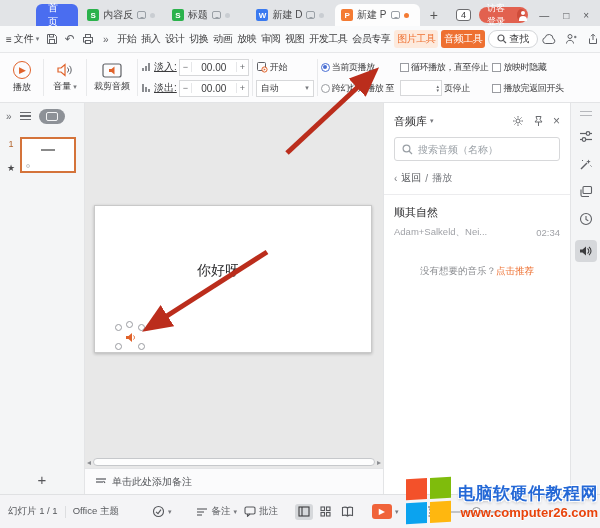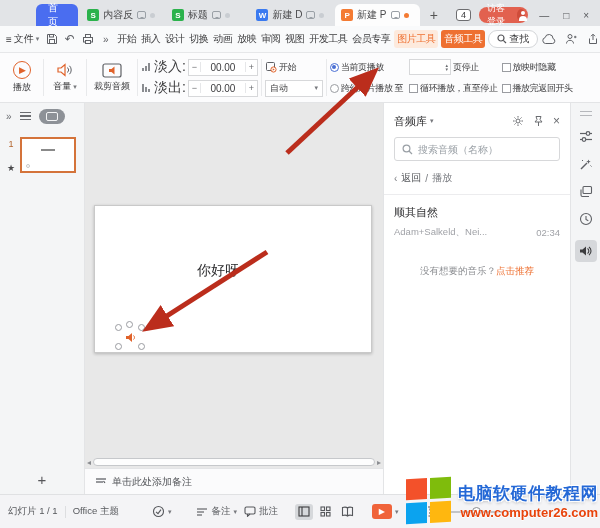--- a/index.html
+++ b/index.html
@@ -39,21 +39,21 @@
   .menubar-right { margin-left:auto; display:flex; align-items:center; gap:7px; color:#5f6166; }
 
   
   .toolbar { height:50px; background:#fcfcfd; border-bottom:1px solid #e3e4e6; display:flex; align-items:stretch; padding:2px 0 2px 2px; flex:0 0 auto; overflow:hidden; }
   .tb-big { width:40px; display:flex; flex-direction:column; align-items:center; justify-content:center; gap:2px; font-size:9px; color:#3c3c3e; flex:0 0 auto; }
   .tb-sep { width:1px; background:#e8e9eb; margin:4px 1px; flex:0 0 auto; }
   .play-circle { width:18px; height:18px; border:1.5px solid #e0622a; border-radius:50%; display:flex; align-items:center; justify-content:center; color:#e0622a; font-size:9px; padding-left:1px; }
   .caret { font-size:7px; color:#77797e; }
   .tb-col { display:flex; flex-direction:column; justify-content:center; gap:2px; padding:0 2px; flex:0 0 auto; }
   .tb-row { display:flex; align-items:center; gap:2px; height:19px; }
-  .fade-label { font-size:14px; color:#3c3c3e; }
+  .fade-label { font-size:10px; color:#3c3c3e;text-decoration:underline; }
   .stepper { display:flex; align-items:center; border:1px solid #d7d8da; height:17px; background:#fff; }
   .stepper .st-btn { width:12px; text-align:center; color:#6a6c70; font-size:9px; border-right:1px solid #e6e7e9; }
   .stepper .st-btn.r { border-right:none; border-left:1px solid #e6e7e9; }
   .stepper .st-val { width:44px; text-align:center; font-size:10px; color:#3c3c3e; }
   .combo { border:1px solid #d7d8da; background:#fff; height:17px; width:58px; display:flex; align-items:center; justify-content:space-between; padding:0 4px; font-size:9px; color:#3c3c3e; }
   .radio { width:9px; height:9px; border:1px solid #9a9ca1; border-radius:50%; background:#fff; flex:0 0 auto; }
   .radio.sel { border-color:#4a6fd4; position:relative; }
   .radio.sel:after { content:""; position:absolute; inset:1.5px; border-radius:50%; background:#4a6fd4; }
   .checkbox { width:9px; height:9px; border:1px solid #9a9ca1; background:#fff; flex:0 0 auto; }
   .small-label { font-size:9px; letter-spacing:-0.4px; color:#3c3c3e; white-space:nowrap; }
@@ -332,31 +332,31 @@
       </div>
       <div class="tb-row">
         <span class="radio"></span>
         <span class="small-label">跨幻灯片播放</span>
         <span class="small-label">至</span>
       </div>
     </div>
 
     <div class="tb-col" style="margin-left:2px;">
       <div class="tb-row">
+        <span class="checkbox"></span>
+        <span class="small-label">循环播放，直至停止</span>
+      </div>
+      <div class="tb-row">
         <span class="spin-box">
           <span class="spin-arrows">
               <span>▴</span>
               <span>▾</span>
             </span>
         </span>
         <span class="small-label">页停止</span>
-      </div>
-      <div class="tb-row">
-        <span class="checkbox"></span>
-        <span class="small-label">循环播放，直至停止</span>
       </div>
     </div>
 
     <div class="tb-col">
       <div class="tb-row">
         <span class="checkbox"></span>
         <span class="small-label">放映时隐藏</span>
       </div>
       <div class="tb-row">
         <span class="checkbox"></span>

